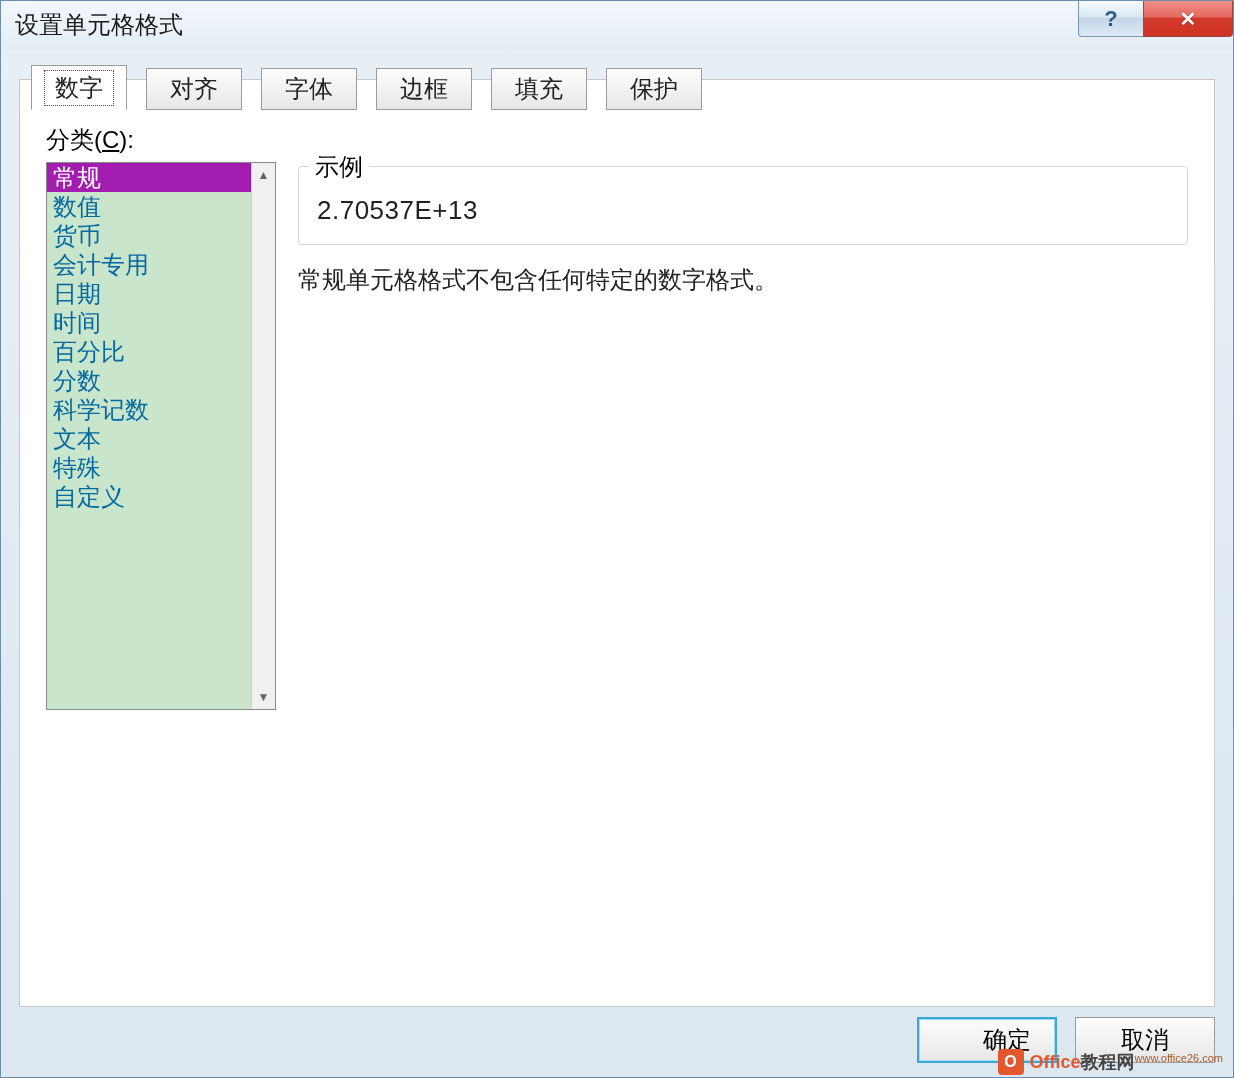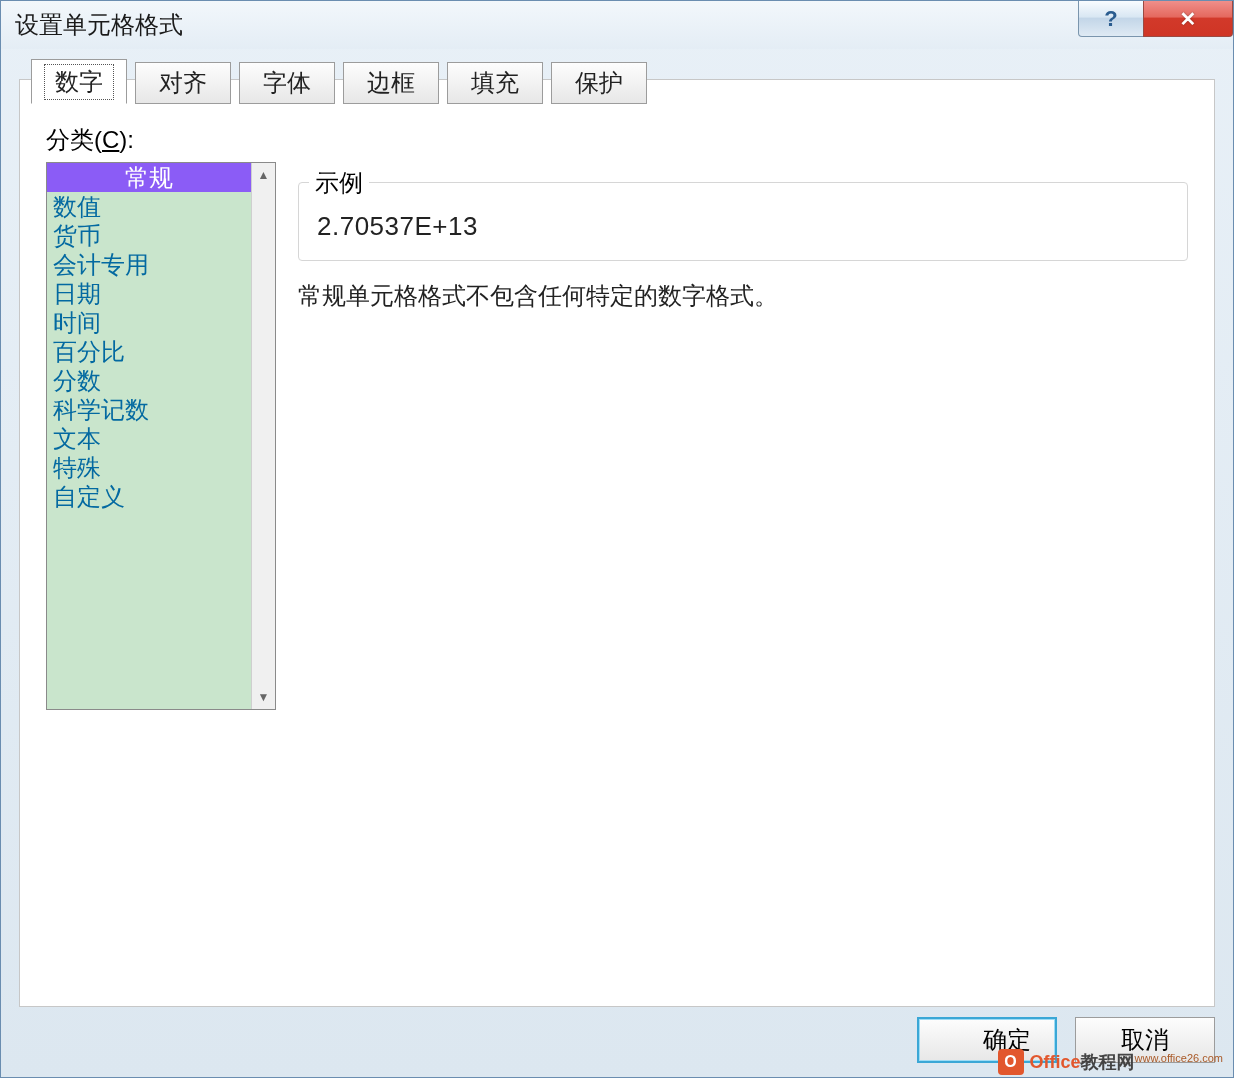--- a/index.html
+++ b/index.html
@@ -61,23 +61,24 @@
       font-size: 20px; font-weight: bold; color: #fff; text-shadow: 0 0 2px rgba(0,0,0,.4);
     }
     .content-area {
       position: absolute;
       left: 18px; right: 18px; top: 78px; bottom: 70px;
       background: #fff;
       border: 1px solid #c7c7c7;
     }
     .tabstrip {
       position: absolute;
-      left: 30px; top: 58px;
+      left: 30px; top: 64px;
       display: flex;
       z-index: 2;
+      gap: 11px;
     }
     .tab {
       width: 96px;
       height: 42px;
       border: 1px solid #9c9c9c;
       background: linear-gradient(to bottom, #fdfdfd 0%, #e7e7e7 100%);
       display: flex;
       align-items: center;
       justify-content: center;
       font-size: 24px;
@@ -126,23 +127,22 @@
       overflow: hidden;
     }
     .list-item {
       font-size: 24px;
       padding: 0 6px;
       line-height: 29px;
       color: #0369a1;
       white-space: nowrap;
     }
     .list-item.selected {
-      background: #8b5cf6;
+      background: #a21caf;
       color: #fff;
-      text-align: center;
     }
     .scrollbar {
       width: 24px;
       background: #f0f0f0;
       border-left: 1px solid #cfcfcf;
       display: flex;
       flex-direction: column;
       justify-content: space-between;
       align-items: center;
     }
@@ -150,21 +150,21 @@
       width: 100%; height: 24px;
       display:flex; align-items:center; justify-content:center;
       color:#666; font-size:12px;
     }
     .right-pane { flex: 1; }
     .fieldset {
       border: 1px solid #d6d6d6;
       border-radius: 4px;
       padding: 28px 18px 18px 18px;
       position: relative;
-      margin-top: 20px;
+      margin-top: 4px;
     }
     .fieldset .legend {
       position: absolute;
       top: -16px; left: 10px;
       background: #fff;
       padding: 0 6px;
       font-size: 24px;
     }
     .sample-value {
       font-size: 26px;

